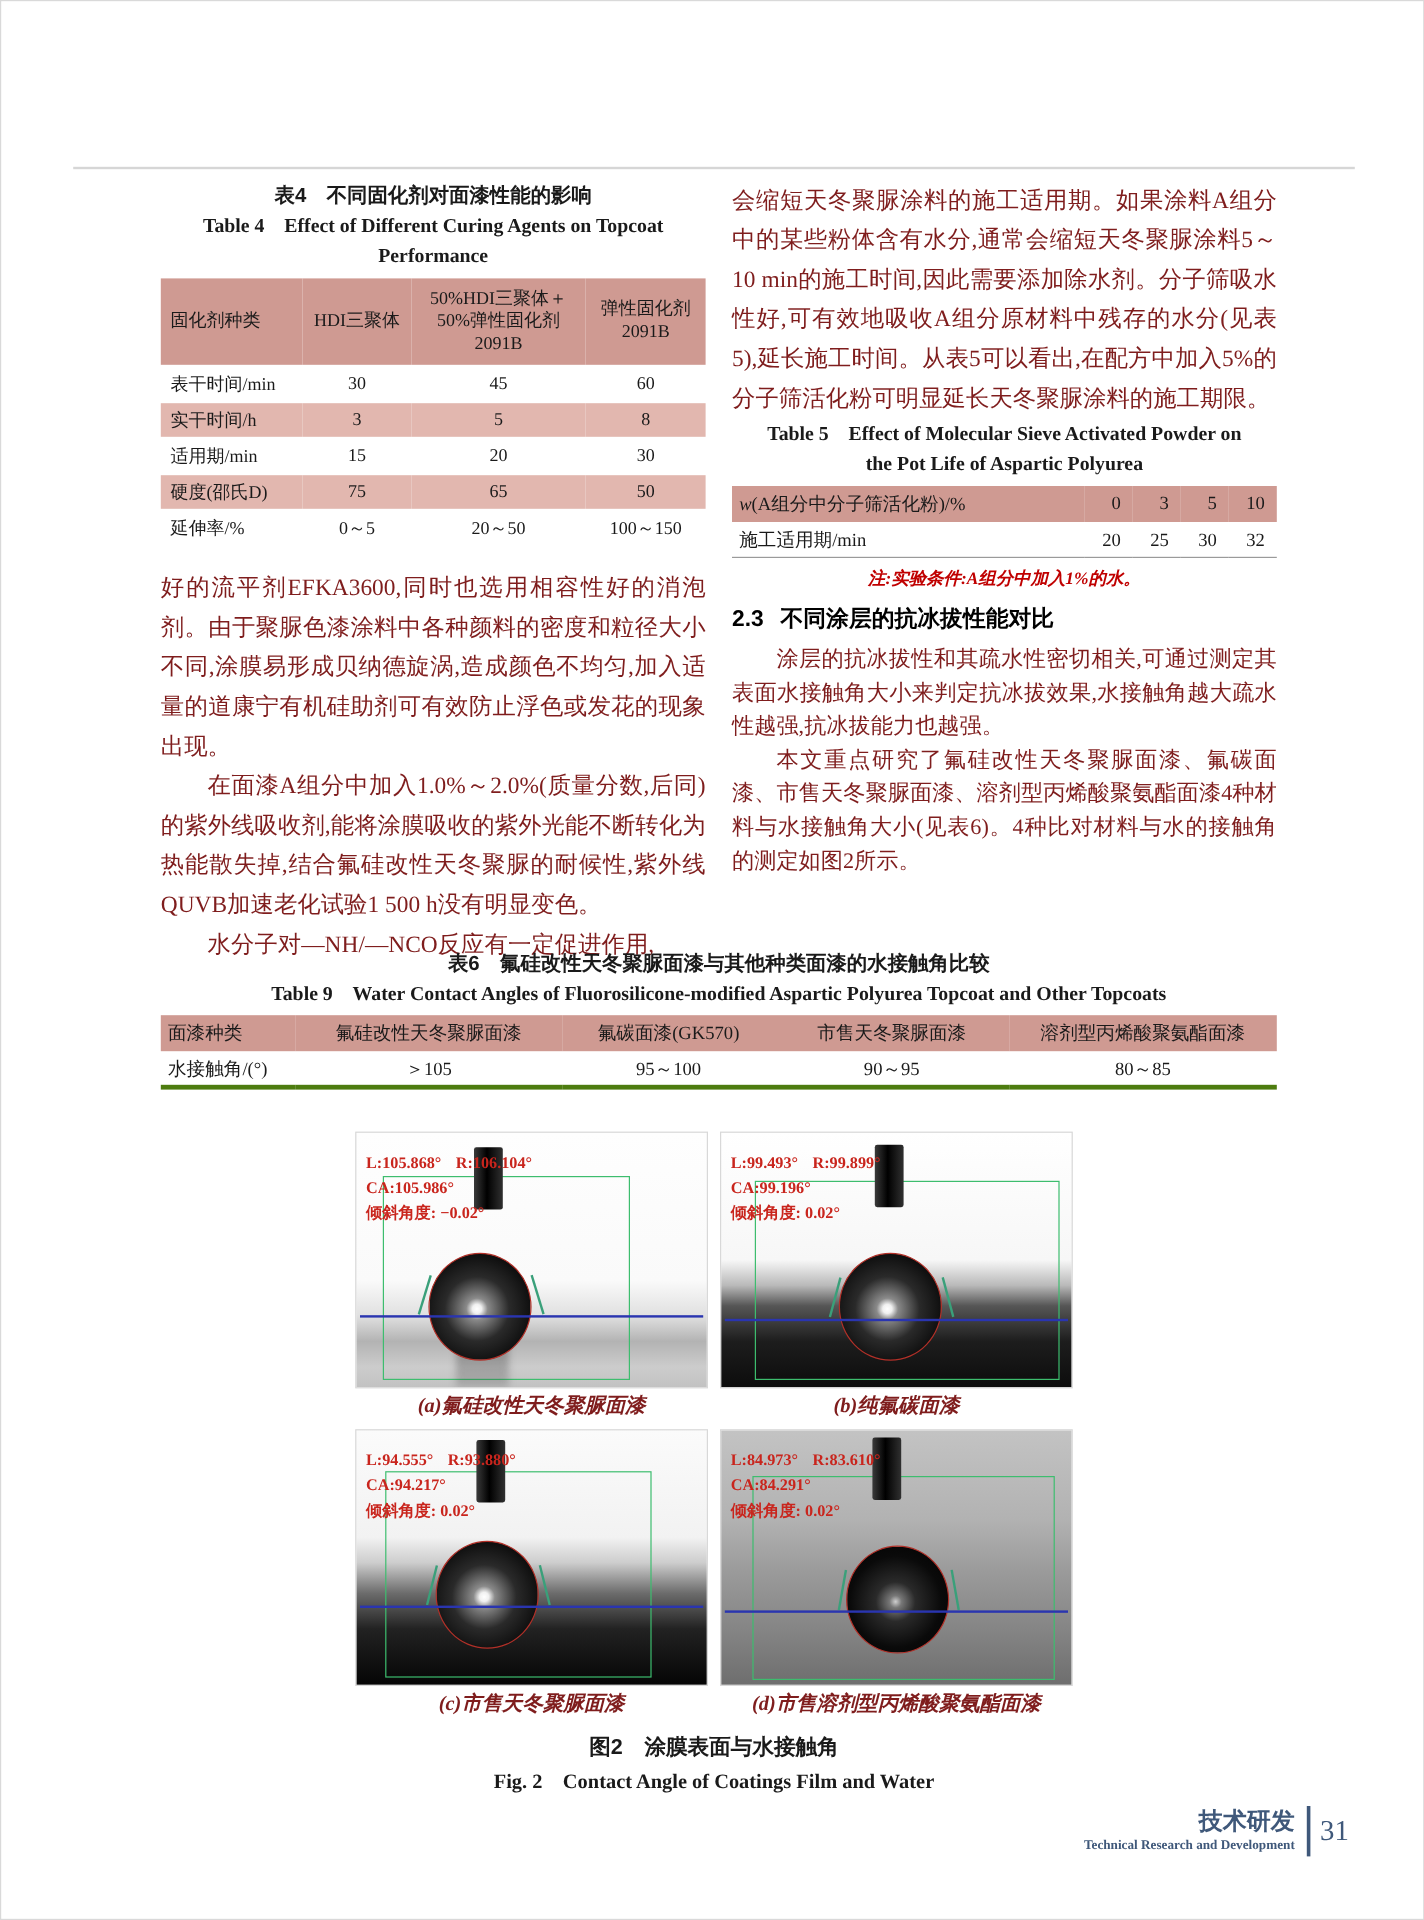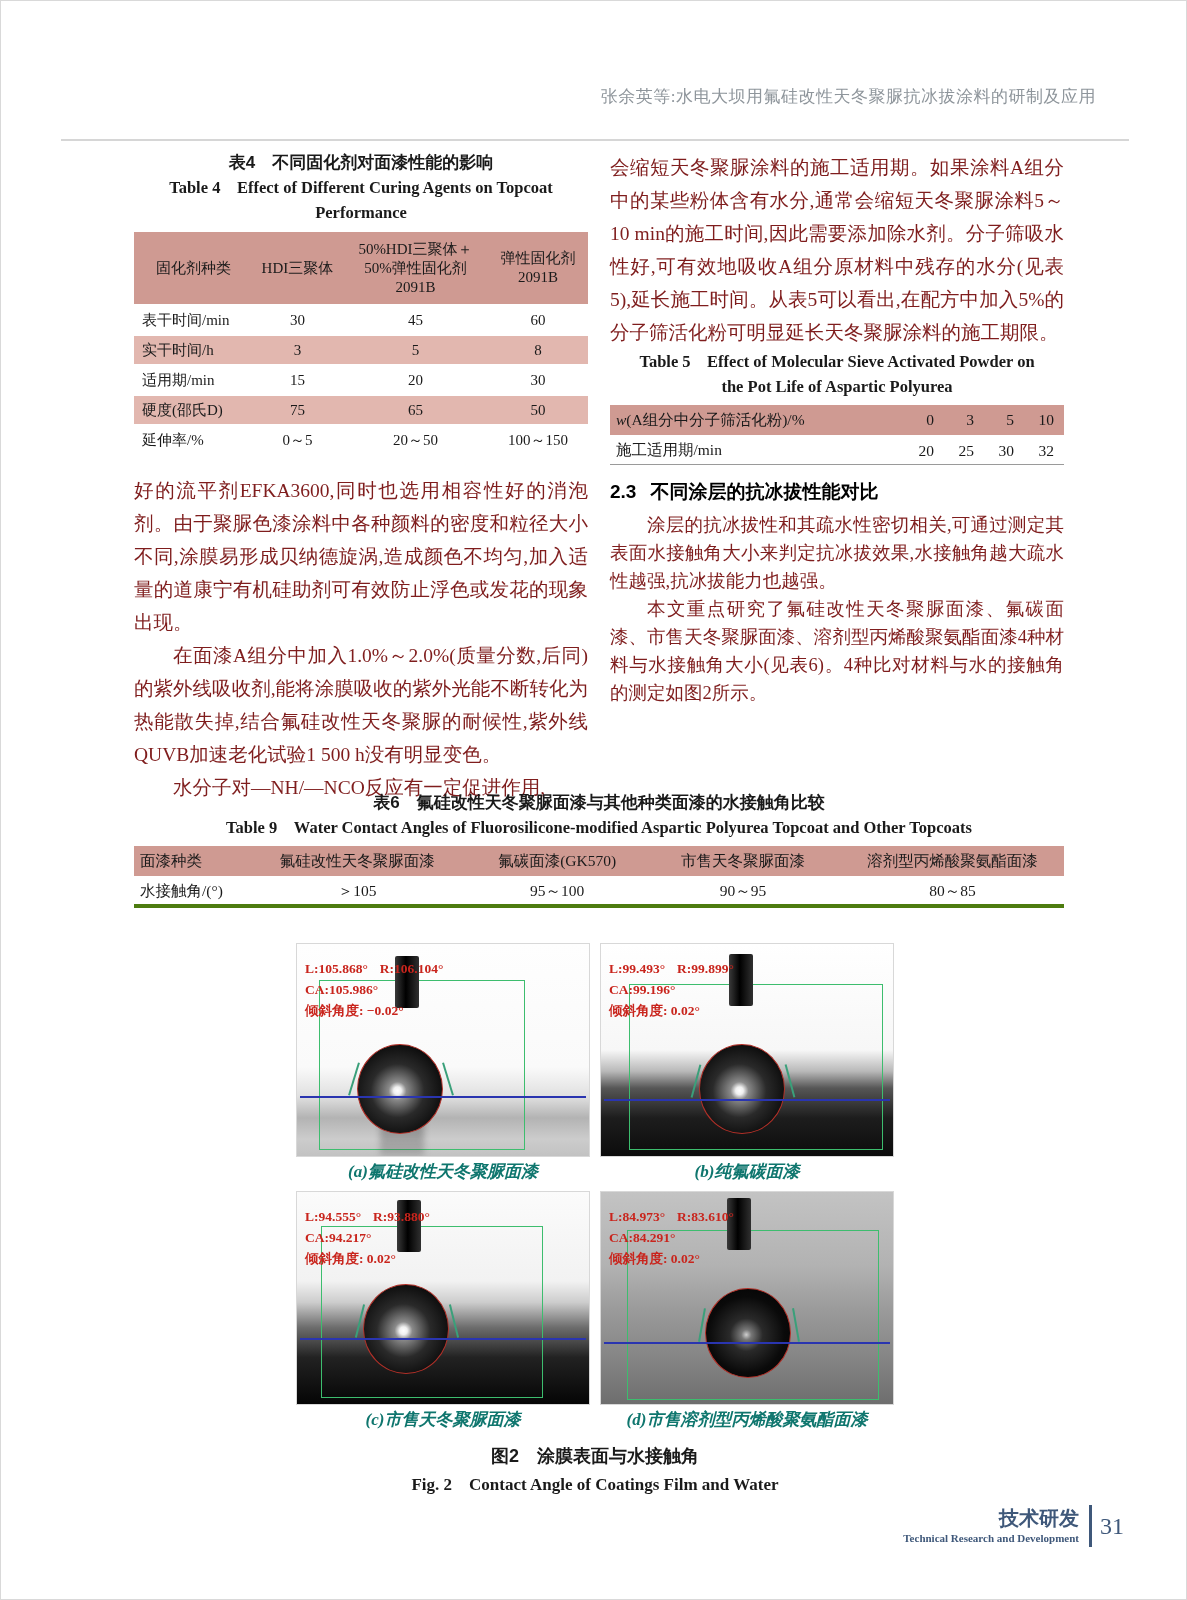--- a/index.html
+++ b/index.html
@@ -15,21 +15,21 @@
   .columns { position:absolute; top:150px; left:133px; width:930px; display:flex; gap:22px; }
   .col { width:454px; }
 
   .tbl-title-zh { text-align:center; font-weight:bold; font-size:17px; line-height:24px;
                   font-family:"Liberation Sans","DejaVu Sans",sans-serif; }
   .tbl-title-en { text-align:center; font-weight:bold; font-size:16.5px; line-height:25px; }
 
   table { border-collapse:separate; border-spacing:0 2px; width:100%; }
   .t4 { margin-top:5px; font-size:15px; }
   .t4 th { background:#cf9a92; font-weight:normal; height:72px; padding:2px 3px; text-align:center; line-height:19px; }
-  .t4 th:first-child { text-align:left; padding-left:22px; }
+  .t4 th:first-child { text-align:left; padding-left:8px; }
   .t4 td { height:28px; text-align:center; }
   .t4 td:first-child { text-align:left; padding-left:8px; }
   .t4 tr.pink td { background:#e2b7af; }
 
   .body-text { font-size:19.5px; line-height:33px; text-align:justify; color:#7f1d1d; }
   .indent { text-indent:2em; }
   .mt-para { margin-top:18px; }
 
   .t5 { margin-top:4px; font-size:15.5px; }
   .t5 td { height:30px; padding:1px 2px; }
@@ -100,40 +100,39 @@
   .photo-c .tan-r { left:156px; top:112px; transform:rotate(-14deg); }
   .photo-d .tan-l { left:100px; top:116px; transform:rotate(10deg); }
   .photo-d .tan-r { left:194px; top:116px; transform:rotate(-10deg); }
 
   .shadow { position:absolute; left:83px; top:152px; width:44px; bottom:0;
             background:linear-gradient(180deg, rgba(50,50,50,.5), rgba(60,60,60,.2)); filter:blur(3px); }
 
   .ann { position:absolute; top:14px; left:8px; color:#c9251d; font-size:13.5px; line-height:21px; font-weight:bold; }
   .ann .sp { display:inline-block; width:12px; }
 
-  .fig-caption { text-align:center; font-size:17px; line-height:30px; color:#0f766e;
+  .fig-caption { text-align:center; font-size:17px; line-height:30px; color:#7f1d1d;
                  font-style:italic; font-weight:bold; margin-bottom:2px; }
   .figure-caption-zh { text-align:center; font-weight:bold; font-size:18px; line-height:30px; margin-top:4px;
                        font-family:"Liberation Sans","DejaVu Sans",sans-serif; }
   .figure-caption-en { text-align:center; font-weight:bold; font-size:17px; line-height:28px; }
 
   
   .footer { position:absolute; right:62px; bottom:52px; display:flex; align-items:center; color:#3f587a; }
   .footer-left { text-align:right; }
   .footer-zh { font-family:"Liberation Sans","DejaVu Sans",sans-serif; font-weight:bold; font-size:20px; line-height:24px; }
   .footer-en { font-size:11px; line-height:16px; font-weight:bold; }
   .footer-bar { width:3px; height:42px; background:#3f587a; margin:0 8px 0 10px; }
   .footer-page { font-size:24px; }
 </style>
 </head>
 <body>
 
 <div class="page">
 
-  <div class="running-head">张余英等:水电大坝用氟硅改性天冬聚脲抗冰拔涂料的研制及应用</div>
   <div class="hrule"></div>
 
   <div class="columns">
 
     <div class="col">
       <div class="tbl-title-zh">表4　不同固化剂对面漆性能的影响</div>
       <div class="tbl-title-en">
         <div>Table 4　Effect of Different Curing Agents on Topcoat</div>
         <div>Performance</div>
       </div>
@@ -202,20 +201,21 @@
         </tr>
         <tr class="databorder">
           <td>施工适用期/min</td>
           <td class="num">20</td>
           <td class="num">25</td>
           <td class="num">30</td>
           <td class="num">32</td>
         </tr>
       </tbody>
         </table>
+      <div class="note">注:实验条件:A组分中加入1%的水。</div>
 
       <div class="section-head">
         <span class="num">2.3</span><span>不同涂层的抗冰拔性能对比</span>
       </div>
       <p class="body-text tight indent mt-small">涂层的抗冰拔性和其疏水性密切相关,可通过测定其表面水接触角大小来判定抗冰拔效果,水接触角越大疏水性越强,抗冰拔能力也越强。</p>
       <p class="body-text tight indent">本文重点研究了氟硅改性天冬聚脲面漆、氟碳面漆、市售天冬聚脲面漆、溶剂型丙烯酸聚氨酯面漆4种材料与水接触角大小(见表6)。4种比对材料与水的接触角的测定如图2所示。</p>
     </div>
   </div>
 
   <div class="table6-block">

